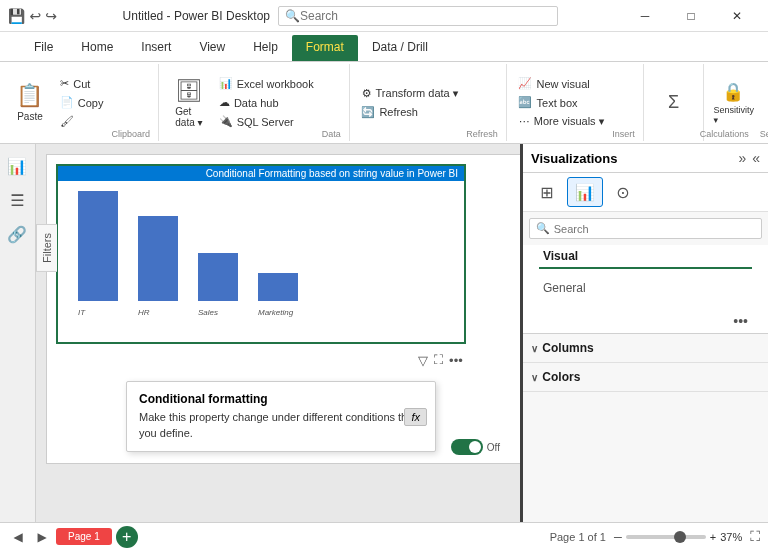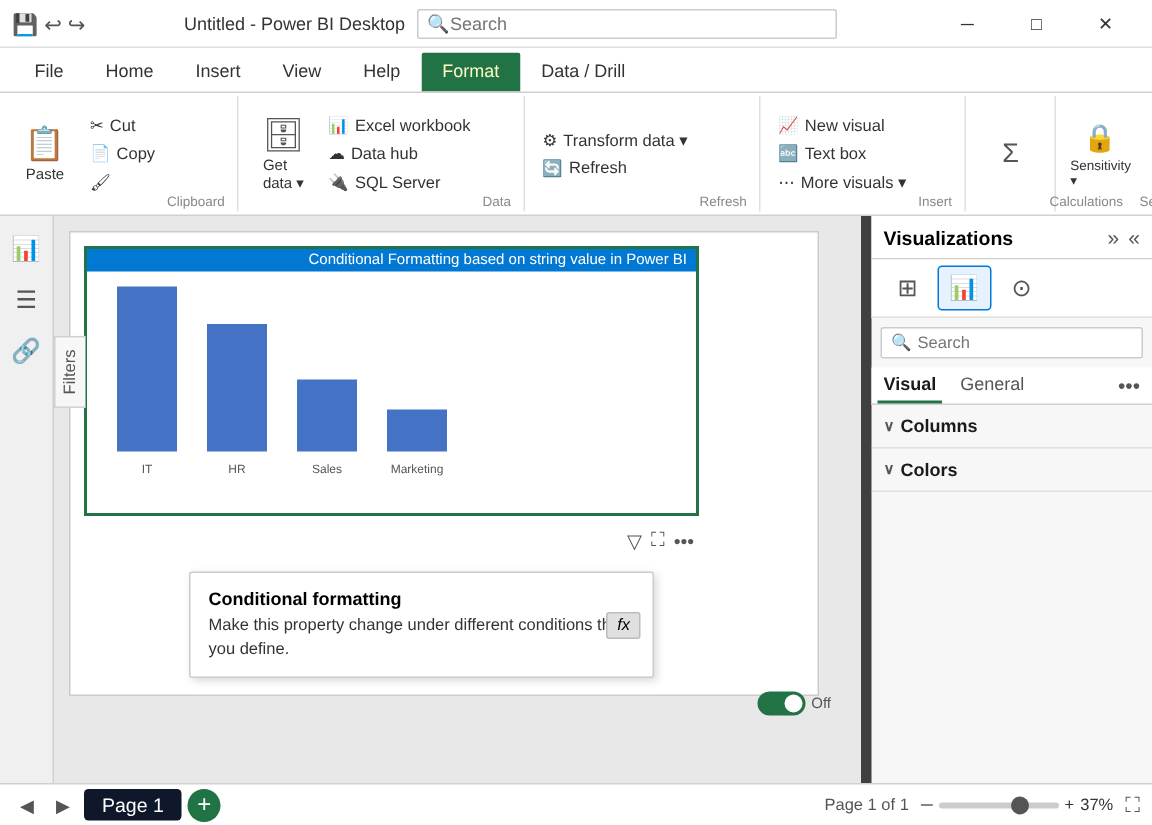--- a/index.html
+++ b/index.html
@@ -37,33 +37,33 @@
       width: 46px; height: 32px; display: flex; align-items: center; justify-content: center;
       cursor: pointer; font-size: 12px; color: #333;
     }
 
     
     .ribbon-tabs {
       height: 30px;
       background: #fff;
       display: flex;
       align-items: flex-end;
-      padding: 0 9px;
+      padding: 0 20px;
       border-bottom: 1px solid #d0d0d0;
     }
     .ribbon-tab {
       padding: 5px 14px;
       font-size: 12px;
       cursor: pointer;
       color: #333;
       border-bottom: 2px solid transparent;
     }
     .ribbon-tab.format-active {
       background: #217346;
-      color: #fef9c3;
+      color: #fde047;
       border-radius: 2px 2px 0 0;
     }
 
     
     .ribbon-toolbar {
       height: 82px;
       background: #fff;
       display: flex;
       align-items: stretch;
       border-bottom: 1px solid #d0d0d0;
@@ -177,22 +177,23 @@
       position: absolute;
       bottom: 4px;
       left: 20px;
       right: 20px;
       display: flex;
       gap: 20px;
     }
     .chart-label {
       width: 40px;
       font-size: 8px;
-      text-align: center;
+      text-align: left;
       color: #555;
+      font-style: italic;
     }
 
     
     .tooltip-box {
       position: absolute;
       bottom: 70px; left: 90px;
       width: 310px;
       background: #fff;
       border: 1px solid #ccc;
       border-radius: 2px;
@@ -218,23 +219,23 @@
       border: 1px solid #bbb;
       border-radius: 2px;
       padding: 2px 6px;
       font-size: 11px;
       font-style: italic;
       cursor: pointer;
     }
 
     
     .right-panel {
-      width: 194px;
+      width: 248px;
       background: #f7f7f7;
-      border-left: 7px solid #404040;
+      border-left: 3px solid #404040;
       display: flex;
       flex-direction: column;
     }
     .panel-header {
       display: flex;
       align-items: center;
       justify-content: space-between;
       padding: 6px 8px;
       border-bottom: 1px solid #d0d0d0;
       background: #fff;
@@ -277,24 +278,25 @@
       padding: 3px 6px;
       background: #fff;
       gap: 4px;
     }
     .panel-search input {
       border: none; outline: none; font-size: 11px; background: transparent; width: 100%;
     }
 
     .panel-tabs {
       display: flex;
-      padding: 0 4px;
+      padding: 0 16px;
       gap: 8px;
       border-bottom: 1px solid #d0d0d0;
       background: #fff;
+      flex-direction: column;
     }
     .panel-tab {
       padding: 4px 4px;
       font-size: 12px;
       cursor: pointer;
       color: #555;
       border-bottom: 2px solid transparent;
     }
     .panel-tab.active {
       color: #1a1a1a;
@@ -336,25 +338,25 @@
       gap: 8px;
     }
     .page-nav { display: flex; align-items: center; gap: 4px; }
     .page-nav-btn {
       width: 20px; height: 20px;
       display: flex; align-items: center; justify-content: center;
       cursor: pointer; font-size: 12px; color: #555;
       border: none; background: transparent;
     }
     .page-tab {
-      background: #0f172a;
+      background: #ef4444;
       color: #fff;
       padding: 3px 12px;
       border-radius: 3px;
-      font-size: 13px;
+      font-size: 10px;
       cursor: pointer;
     }
     .page-add-btn {
       width: 22px; height: 22px;
       background: #217346;
       color: #fff;
       display: flex; align-items: center; justify-content: center;
       border-radius: 50%;
       cursor: pointer;
       font-size: 16px;
@@ -564,21 +566,21 @@
       <span style="font-size:13px;color:#555;cursor:pointer;">⛶</span>
       <span style="font-size:13px;color:#555;cursor:pointer;">•••</span>
     </div>
 
     <div class="tooltip-box">
       <div class="tooltip-title">Conditional formatting</div>
       <div class="tooltip-text">Make this property change under different conditions that you define.</div>
       <div class="tooltip-fx">fx</div>
     </div>
 
-    <div style="position:absolute;bottom:45px;right:20px;display:flex;align-items:center;gap:6px;margin-left:12px;">
+    <div style="position:absolute;bottom:67px;right:20px;display:flex;align-items:center;gap:6px;margin-left:12px;">
       <div class="toggle-switch">
         <div class="toggle">
           <div class="toggle-knob"></div>
         </div>
         <span>Off</span>
       </div>
     </div>
   </div>
 
   <div class="right-panel">

